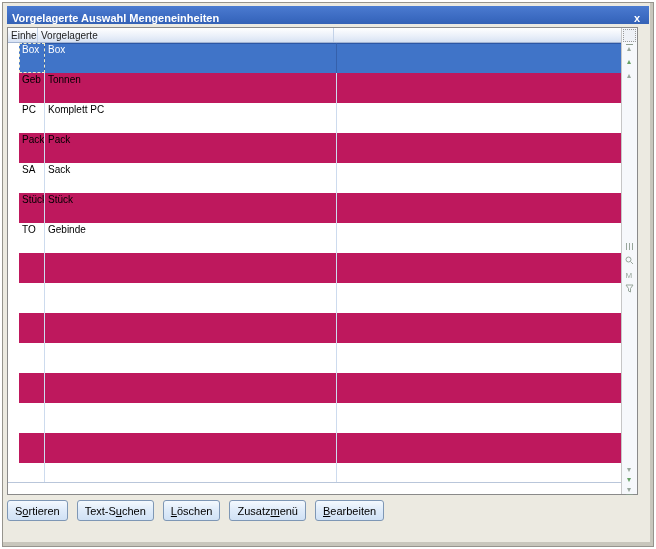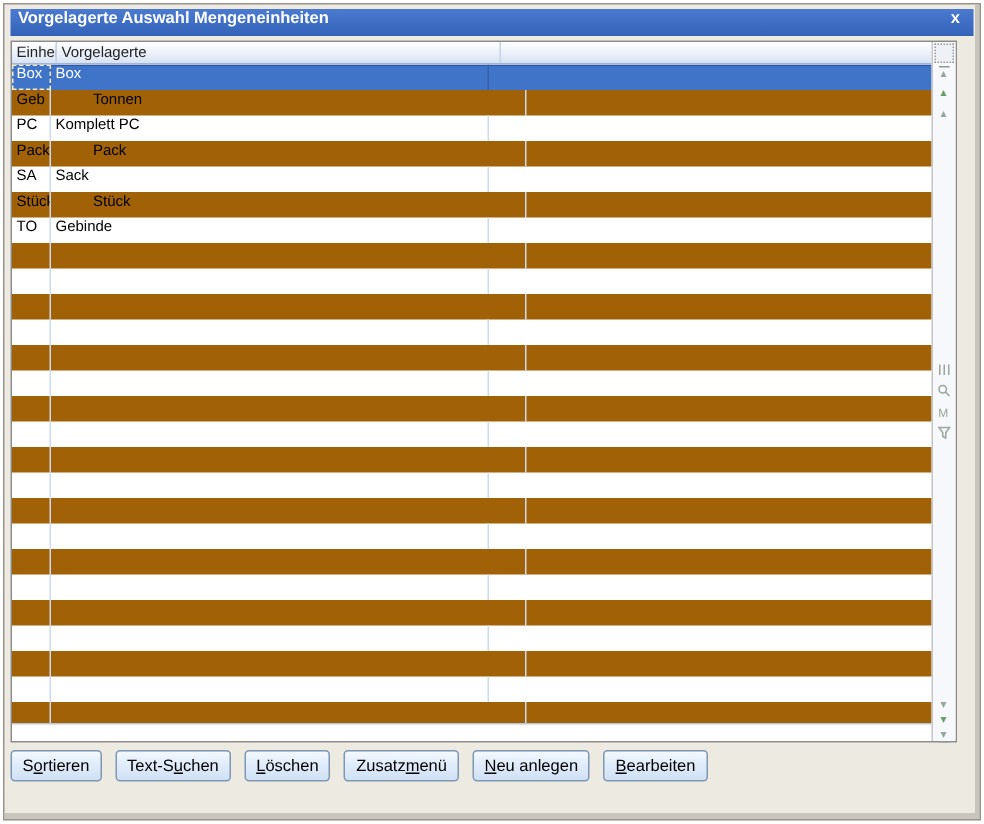--- a/index.html
+++ b/index.html
@@ -9,21 +9,21 @@
   }
   .window{
     position:absolute;left:2px;top:2px;width:650px;height:543px;
     background:#eceae1;border:1px solid #96948d;
     box-shadow:inset -3px -4px 0 #c8c6bc;
   }
   
   .titlebar{
     position:absolute;left:4px;top:3px;right:4px;height:18px;
     background:linear-gradient(180deg,#4b7bd0,#3a69c0 70%,#3562b5);
-    display:flex;align-items:flex-start;
+    display:flex;align-items:flex-end;
   }
   .title-text{color:#fff;font-weight:bold;font-size:11px;padding-left:5px;flex:1;
     white-space:nowrap;overflow:hidden;}
   .close-btn{color:#fff;font-weight:bold;font-size:11px;padding:0 9px;cursor:default;}
   
   .grid{
     position:absolute;left:4px;top:24px;width:629px;height:466px;
     background:#fff;border:1px solid #8a8a8a;
   }
   .grid-header{
@@ -32,22 +32,22 @@
     border-bottom:1px solid #a2b4d2;
   }
   .hcell{
     border-right:1px solid #c3d2e8;font-size:10px;line-height:13px;padding-left:3px;
     color:#222;display:flex;align-items:center;gap:2px;white-space:nowrap;overflow:hidden;
   }
   .hcell.c1{width:26px;}
   .hcell.c2{width:292px;}
   .hcell.c3{flex:1;border-right:none;}
   .grid-body{position:absolute;top:15px;left:0;right:15px;bottom:12px;overflow:hidden;}
-  .grid-row{height:17px;display:flex;}
-  .grid-row.alt{background:#a16207;gap:25px;}
+  .grid-row{height:30px;display:flex;margin-left:11px;}
+  .grid-row.alt{background:#be185d;}
   .grid-row.selected{background:#4074c8;color:#fff;box-shadow:inset 0 1px 0 #2d57a5;}
   .cell{
     font-size:10px;line-height:13px;padding-left:3px;
     border-right:1px solid #cddbee;overflow:hidden;white-space:nowrap;
   }
   .cell.einheit{width:22px;}
   .cell.beschreibung{width:288px;}
   .cell.rest{flex:1;border-right:none;}
   .selected .cell{border-right-color:#3560ab;}
   .cell.focus{outline:1px dashed #efeccb;outline-offset:-1px;}
@@ -325,17 +325,16 @@
         <span>▾</span><span class="barb"></span>
       </div>
     </div>
   </div>
 
   <div class="button-bar">
       <button class="dlg-btn">S<u>o</u>rtieren</button>
       <button class="dlg-btn">Text-S<u>u</u>chen</button>
       <button class="dlg-btn"><u>L</u>öschen</button>
       <button class="dlg-btn">Zusatz<u>m</u>enü</button>
-      <button class="dlg-btn"><u>N</u>eu anlegen</button>
       <button class="dlg-btn"><u>B</u>earbeiten</button>
     </div>
 
 </div>
 
 </body></html>

